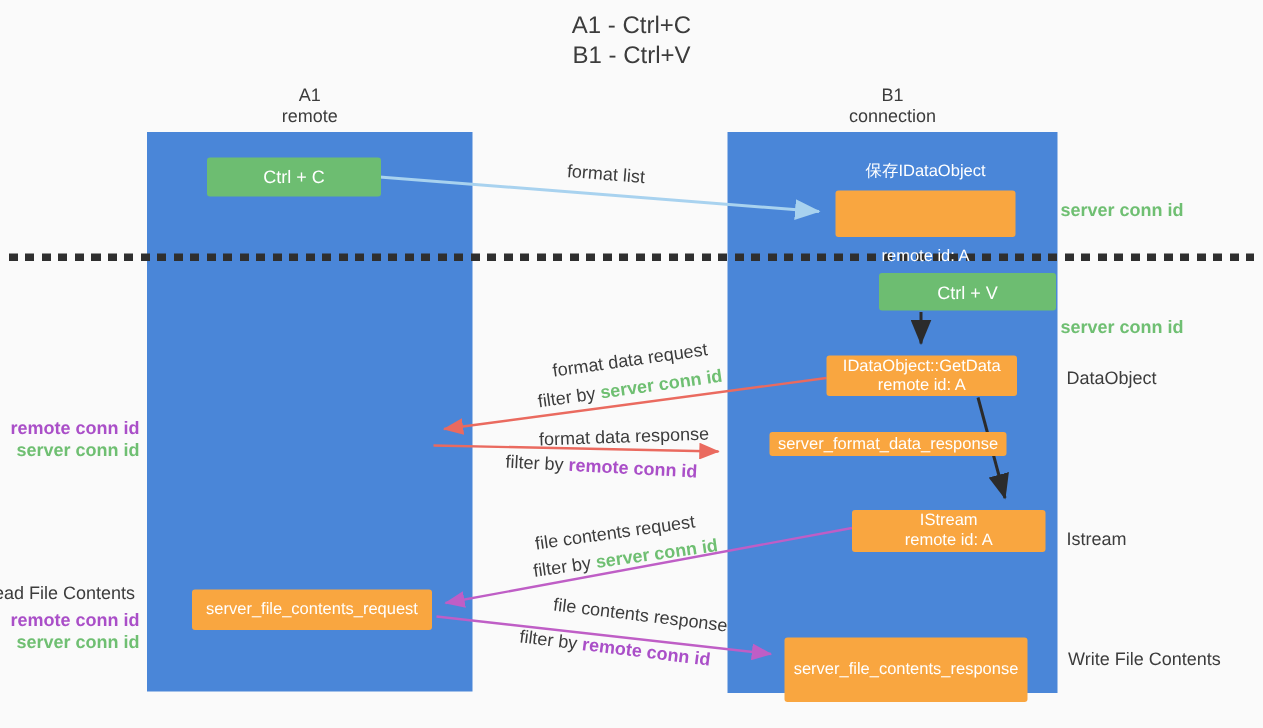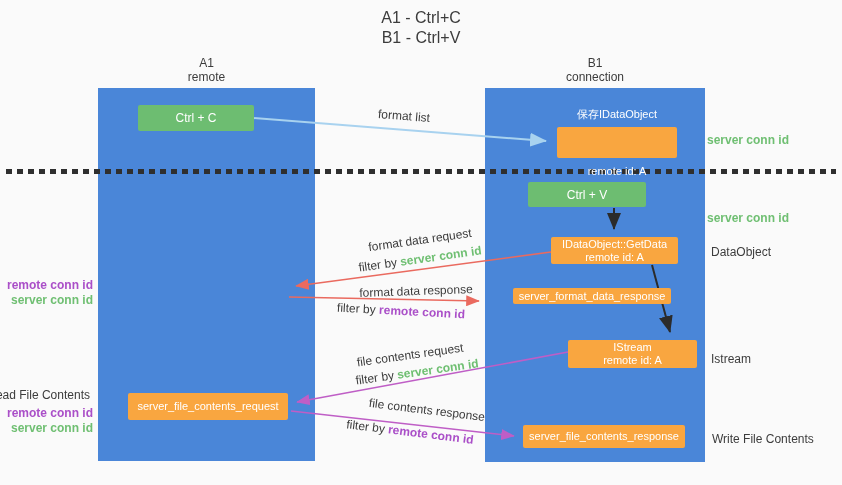--- a/index.html
+++ b/index.html
@@ -23,27 +23,27 @@
   .divider { position:absolute; left:6px; top:169px; width:830px; height:5px;
              background:repeating-linear-gradient(90deg,
                var(--divider,#2f2f2f) 0 6px, transparent 6px 11px); }
   .node { position:absolute; display:flex; flex-direction:column; align-items:center;
           justify-content:center; color:#fff; text-align:right; border-radius:2px;
           white-space:nowrap; }
   .node.green  { background:var(--box-green,#6dbd71); font-size:12px; }
   .node.orange { background:var(--box-orange,#f9a640); font-size:11px; line-height:13px; }
   .n-ctrl-c   { left:138px; top:105px; width:116px; height:26px; }
   .n-saveobj  { left:557px; top:127px; width:120px; height:31px;gap:44px; }
-  .n-ctrl-v   { left:528px; top:182px; width:118px; height:25px; }
+  .n-ctrl-v   { left:586px; top:182px; width:118px; height:25px; }
   .n-getdata  { left:551px; top:237px; width:127px; height:27px; }
   .n-freq     { left:130px; top:277px; width:157px; height:28px; }
   .n-fresp    { left:513px; top:288px; width:158px; height:16px; }
   .n-istream  { left:568px; top:340px; width:129px; height:28px; }
   .n-fcreq    { left:128px; top:393px; width:160px; height:27px; }
-  .n-fcresp   { left:523px; top:425px; width:162px; height:23px; }
+  .n-fcresp   { left:523px; top:425px; width:162px; height:43px; }
   .flabel { position:absolute; font-size:12px; white-space:nowrap;
             transform:translate(-50%,-50%) rotate(var(--r,0deg)); }
   .side { position:absolute; font-size:12px; white-space:nowrap; line-height:15px; }
   .side.ra { text-align:right; }
   .green-t  { color:var(--text-green,#6fbf72); font-weight:700; }
   .purple-t { color:var(--text-purple,#aa4fc8); font-weight:700; }
   .overlay { position:absolute; left:0; top:0; pointer-events:none; }
   .arrow-blue  { stroke:var(--arrow-lightblue,#a8d2ef); }
   .arrow-black { stroke:var(--arrow-black,#2b2b2b); }
   .arrow-red   { stroke:var(--arrow-red,#ea6a5f); }

